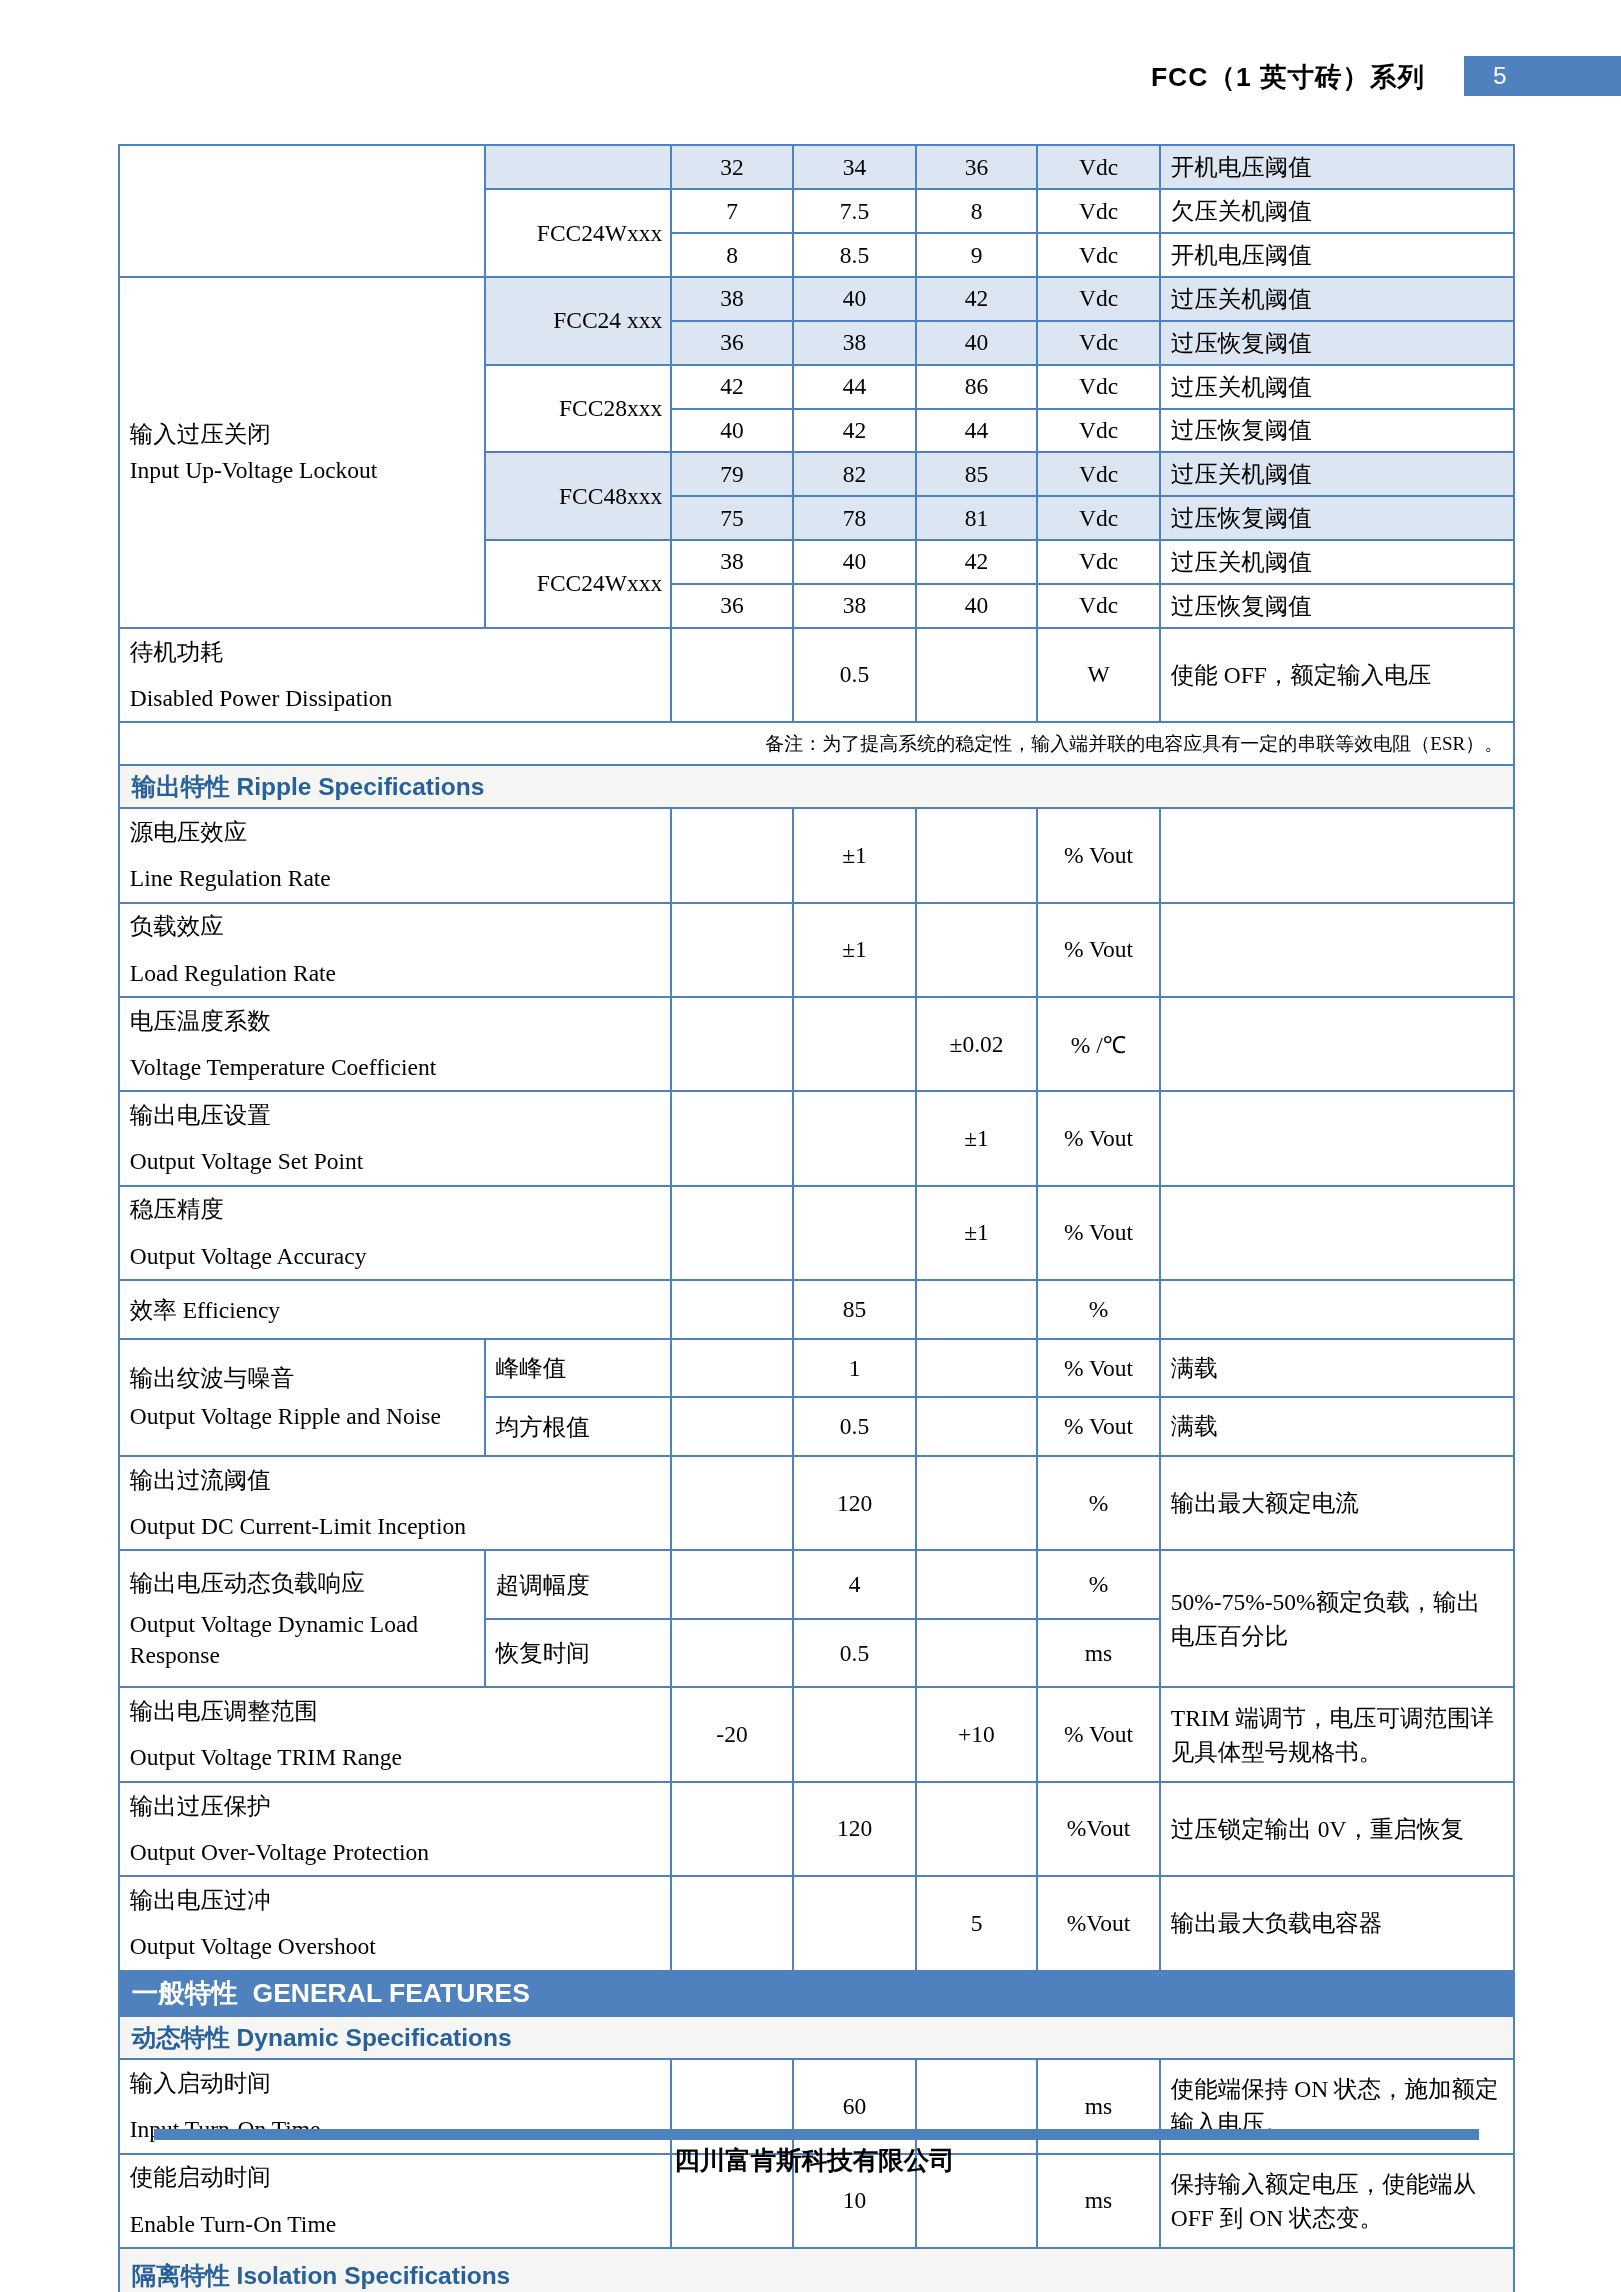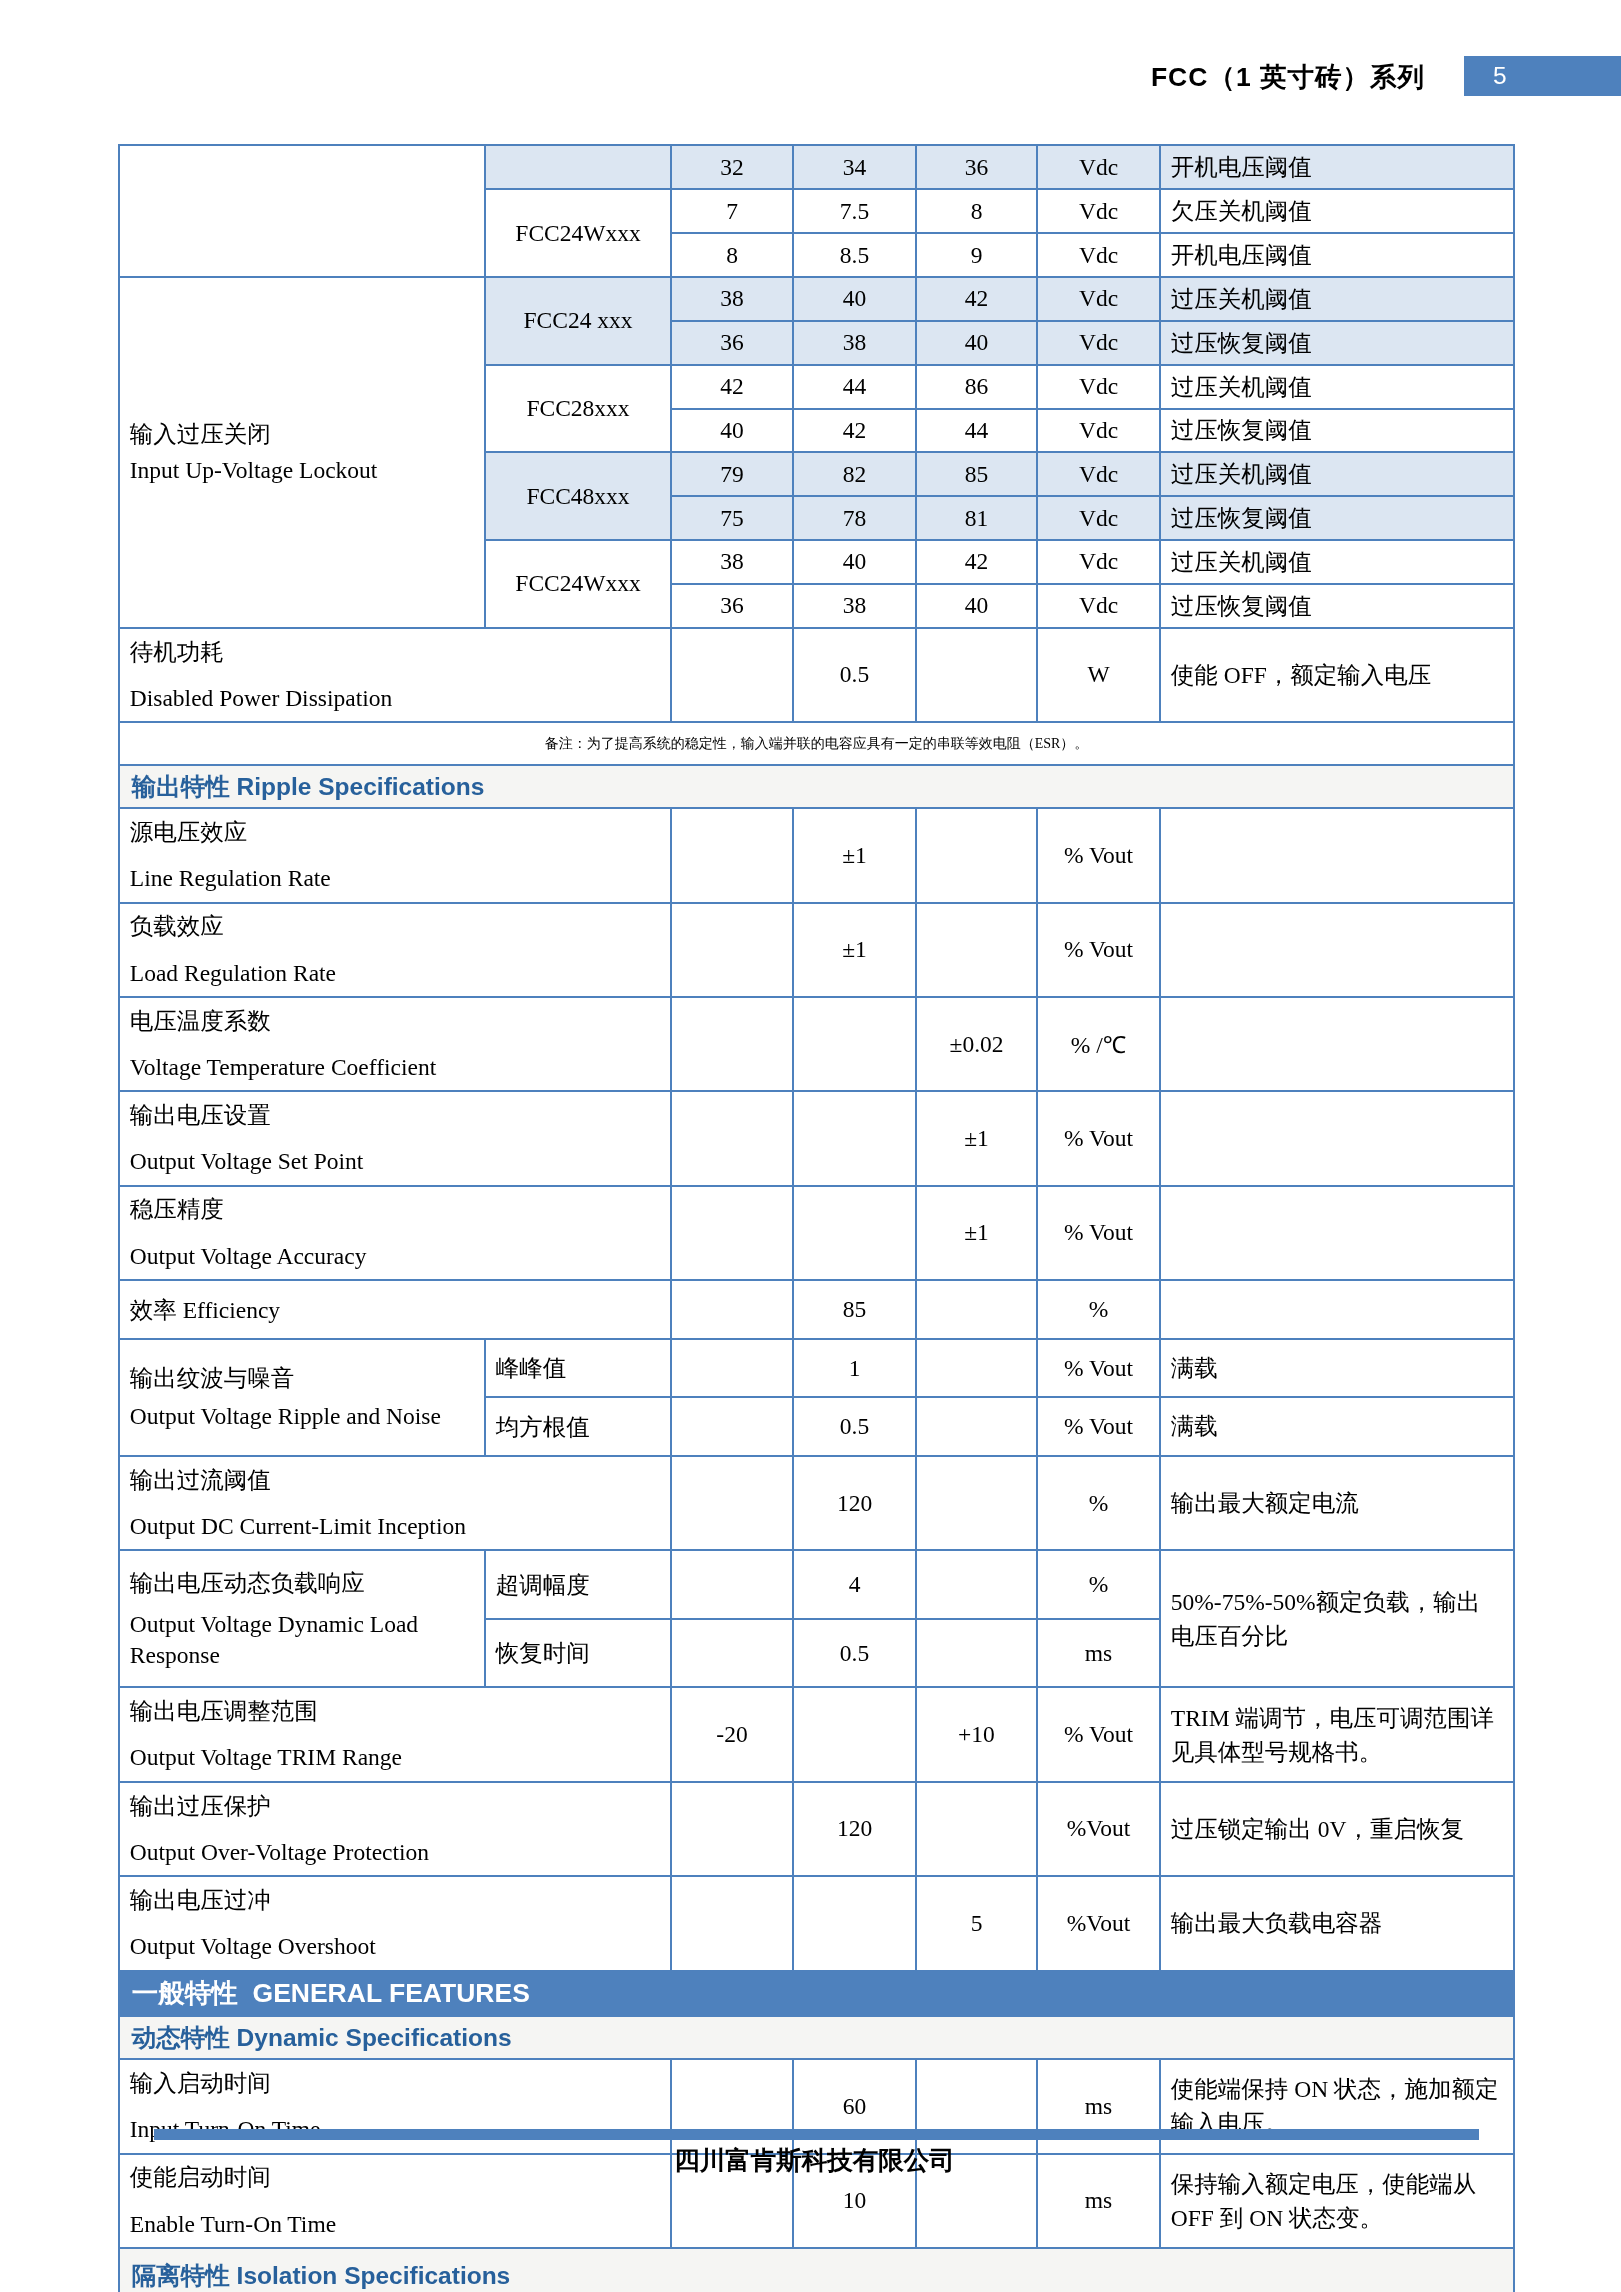--- a/index.html
+++ b/index.html
@@ -16,32 +16,32 @@
 
   
   table.spec { position:absolute; left:118px; top:144px; width:1393px;
                border-collapse:collapse; table-layout:fixed; font-size:23.5px; }
   table.spec, .spec td { border:2px solid var(--accent,#4E81BD); }
   table.spec { border-width:2.9px; }
   .spec td { vertical-align:middle; background:#fff; border-top-width:2.9px; overflow:hidden; }
   .spec tr.ct td { border-top-width:2px; }
   .spec td.shade { background:var(--shade,#DCE6F2); }
   .num, .unit { text-align:center; }
-  .model { text-align:center; padding:2px 7.8px; }
+  .model { text-align:right; padding:2px 7.8px; }
   .desc { text-align:left; padding:3.9px 9.8px; line-height:1.45; }
   .lbl { text-align:left; padding:7.8px 9.8px; line-height:1.3; }
   .lbl .zh { display:block; margin-bottom:15.7px; }
   .lbl.mid { vertical-align:middle; }
   .lbl.mid .zh { margin-bottom:5.9px; }
   .sub { text-align:left; padding:3.9px 9.8px; }
   .sechdr td { background:#F5F5F3; color:var(--sectxt,#27609B); font-family:"Liberation Sans",sans-serif;
                font-weight:bold; font-size:24.5px; text-align:left; padding:3.9px 11.8px; }
   .genbar td { background:var(--accent,#4E81BD); color:#ffffff; font-family:"Liberation Sans",sans-serif;
                font-weight:bold; font-size:26.5px; text-align:left; padding:3.9px 11.8px; white-space:pre-wrap; }
-  .remark td { text-align:center; padding:3.9px 9.8px; font-size:14px; }
+  .remark td { text-align:right; padding:3.9px 9.8px; font-size:19px; }
 
   
   .footer-rule { position:absolute; left:154px; top:2129px; width:1325px; height:10.8px; background:var(--accent,#4E81BD); }
   .company { position:absolute; left:118px; top:2143px; width:1393px; text-align:center;
              font-family:Liberation Mono, monospace; font-weight:600; font-size:25.5px; }
 </style>
 </head>
 <body>
 
 <div class="page">

